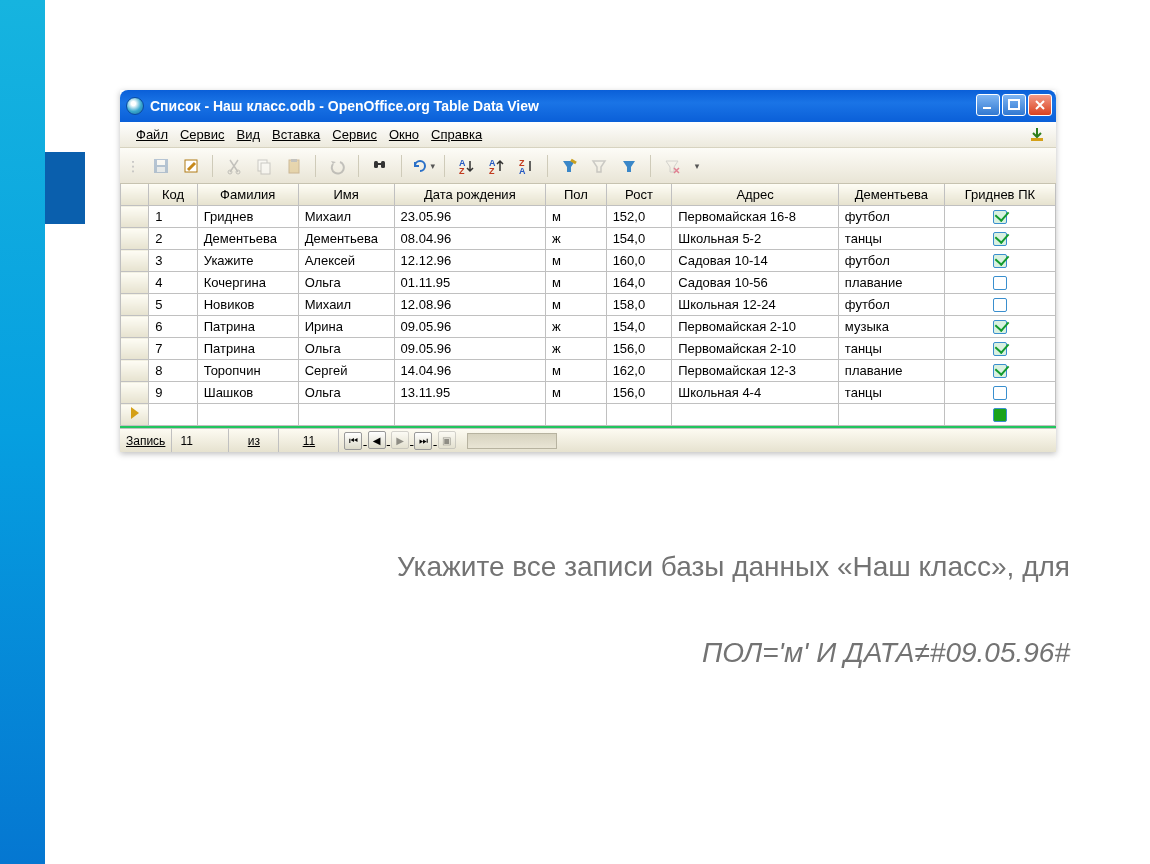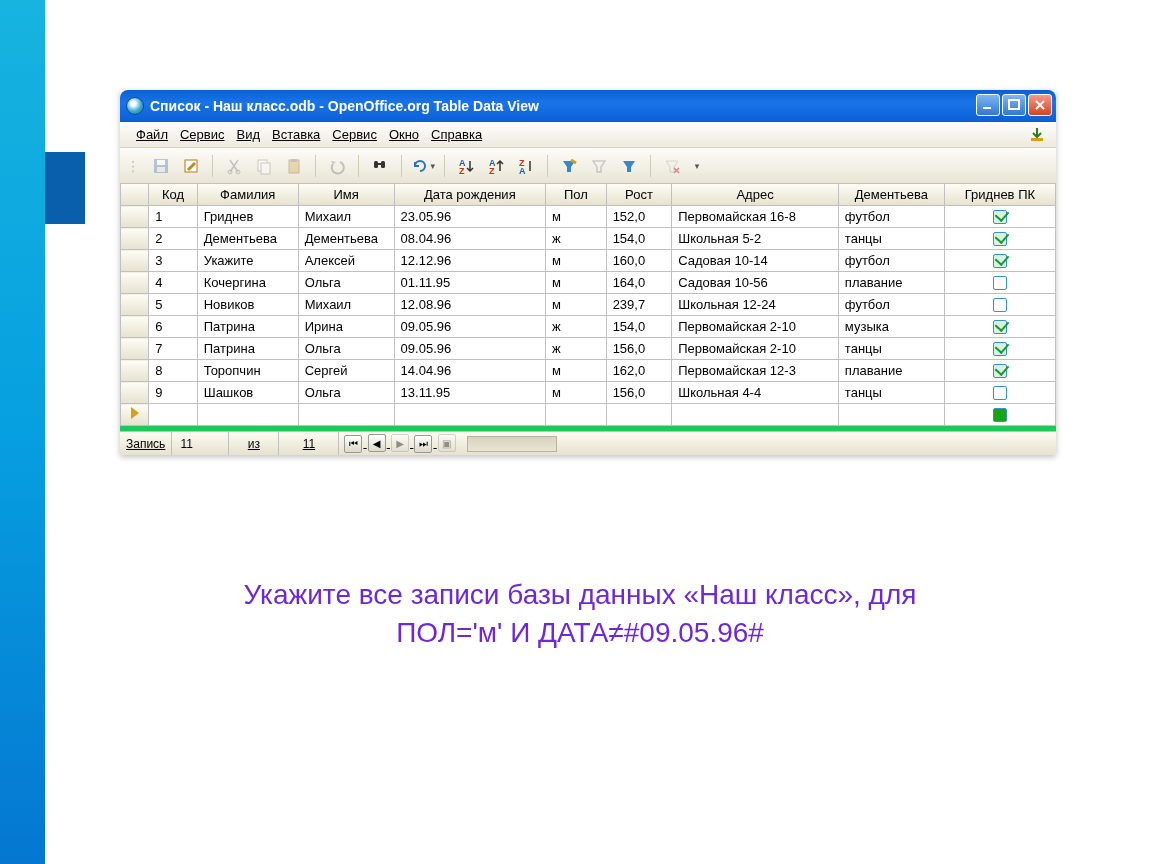--- a/index.html
+++ b/index.html
@@ -107,21 +107,21 @@
     }
     .toolbar .tbtn.disabled { opacity: .45; }
     .toolbar .drop::after {
       content: "▾";
       font-size: 9px;
       margin-left: 2px;
       color: #555;
     }
     .table-area {
       background: #fff;
-      border-bottom: 5px solid #22c55e;
+      border-bottom: 2px solid #22c55e;
     }
     table.data {
       border-collapse: collapse;
       width: 100%;
       font-size: 13px;
       table-layout: fixed;
     }
     table.data th {
       background: linear-gradient(to bottom, #fefdf5, #e6e2cf);
       border: 1px solid #c0c0c0;
@@ -204,31 +204,33 @@
     }
     .nav-bar .scroll-track {
       display: inline-block;
       width: 90px; height: 16px;
       background: linear-gradient(to bottom, #d7d3c0, #e9e5d5);
       border: 1px solid #b7b3a0;
       vertical-align: middle;
     }
     .caption-area {
       position: absolute;
-      left: 90px; top: 576px;
+      left: 90px; top: 548px;
       width: 980px;
-      text-align: center;
+      text-align: right;
       font-size: 28px;
       line-height: 1.35;
-      color: #6d28d9;
+      color: #737373;
     }
     .caption-area .expr {
+      margin-top: 48px;
       font-family: Arial, sans-serif;
       position: relative;
       height: 44px;
+      font-style: italic;
     }
     .caption-area .expr span {
       position: absolute; left: 0; right: 0;
       font-size: 28px;
     }
   </style>
 </head>
 <body>
 
 <div class="sidebar-decor"></div>
@@ -458,21 +460,21 @@
             <td>плавание</td>
             <td style="text-align:center"><span class="cb"></span></td>
           </tr>
           <tr>
             <td class="rowhdr"></td>
             <td>5</td>
             <td>Новиков</td>
             <td>Михаил</td>
             <td>12.08.96</td>
             <td>м</td>
-            <td>239,7</td>
+            <td>158,0</td>
             <td>Школьная 12-24</td>
             <td>футбол</td>
             <td style="text-align:center"><span class="cb"></span></td>
           </tr>
           <tr>
             <td class="rowhdr"></td>
             <td>6</td>
             <td>Патрина</td>
             <td>Ирина</td>
             <td>09.05.96</td>

